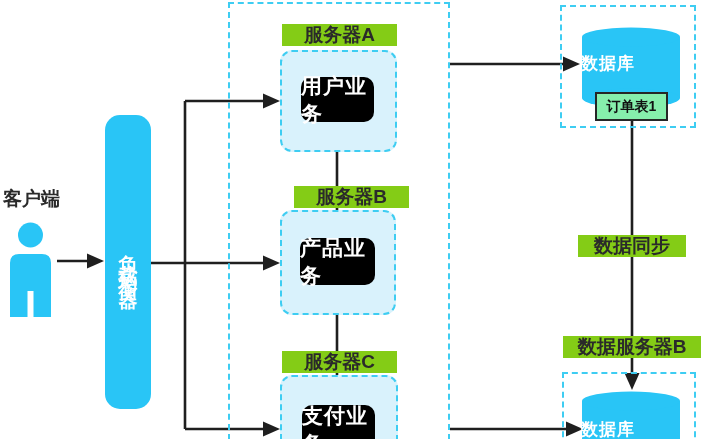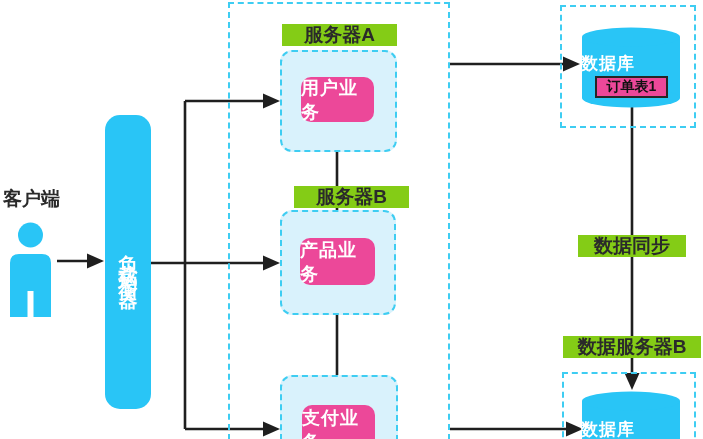--- a/index.html
+++ b/index.html
@@ -17,43 +17,43 @@
   .centered { text-align:center; }
   .whitebg { background:#84cc16; }
   .dashed-box {
     position:absolute; box-sizing:border-box;
     border:2.5px dashed #3ecdf2;
   }
   .rounded { border-radius:12px; }
   .light-fill { background:#d9f2fc; }
   .service-box {
     position:absolute; box-sizing:border-box; border-radius:10px;
-    background:#ec4899; color:#fff; font-size:18px; font-weight:700;
+    background:#000000; color:#fff; font-size:21px; font-weight:700;
     display:flex; align-items:center; justify-content:center;
     letter-spacing:1px; z-index:3;
   }
   .lb-pill {
     position:absolute; left:105px; top:115px; width:46px; height:294px;
     background:#29c5f6; border-radius:15px;
     display:flex; align-items:center; justify-content:center; z-index:3;
   }
   .lb-text {
     writing-mode:vertical-rl; text-orientation:upright;
     color:#fff; font-size:19px; font-weight:600; letter-spacing:9px;
   }
   .connectors { position:absolute; left:0; top:0; z-index:1; }
   .z2 { z-index:2; }
   .z3 { z-index:3; }
   .cyl-label {
     position:absolute; color:#fff; font-size:17px; font-weight:700;
     text-align:left; z-index:4; letter-spacing:1px;
   }
   .table-box {
-    position:absolute; left:595px; top:76px; width:73px; height:22px;
-    background:#ec4899; border:2px solid #262626; box-sizing:border-box;
+    position:absolute; left:595px; top:92px; width:73px; height:29px;
+    background:#86efac; border:2px solid #262626; box-sizing:border-box;
     display:flex; align-items:center; justify-content:center;
     font-size:14px; font-weight:700; color:#111; z-index:5;
   }
 </style>
 </head>
 <body>
 
 <div class="canvas">
 
   <svg class="connectors" width="703" height="439" viewBox="0 0 703 439">
@@ -107,20 +107,21 @@
   <div class="dashed-box z2" style="left:228px; top:2px; width:222px; height:448px;"></div>
 
   <div class="abs label centered z3 whitebg" style="left:282px; top:24px; width:115px;">服务器A</div>
   <div class="dashed-box rounded light-fill z2" style="left:280px; top:50px; width:117px; height:102px;"></div>
   <div class="service-box" style="left:301px; top:77px; width:73px; height:45px;">用户业务</div>
 
   <div class="abs label centered z3 whitebg" style="left:294px; top:186px; width:115px;">服务器B</div>
   <div class="dashed-box rounded light-fill z2" style="left:280px; top:210px; width:116px; height:105px;"></div>
   <div class="service-box" style="left:300px; top:238px; width:75px; height:47px;">产品业务</div>
 
+  <div class="abs label centered z3 whitebg" style="left:282px; top:351px; width:115px;">服务器C</div>
   <div class="dashed-box rounded light-fill z2" style="left:280px; top:375px; width:118px; height:80px;"></div>
   <div class="service-box" style="left:302px; top:405px; width:73px; height:50px;">支付业务</div>
 
   <div class="dashed-box z2" style="left:560px; top:5px; width:136px; height:123px;"></div>
   <svg class="abs z3" style="left:581px; top:27px;" width="100" height="82" viewBox="0 0 100 82">
     <rect x="1" y="10" width="98" height="61" fill="#29c5f6"></rect>
     <ellipse cx="50" cy="71" rx="49" ry="9.5" fill="#29c5f6"></ellipse>
     <ellipse cx="50" cy="10" rx="49" ry="9.5" fill="#29c5f6"></ellipse>
   </svg>
   <div class="cyl-label" style="left:581px; top:52px; width:100px;">数据库</div>

